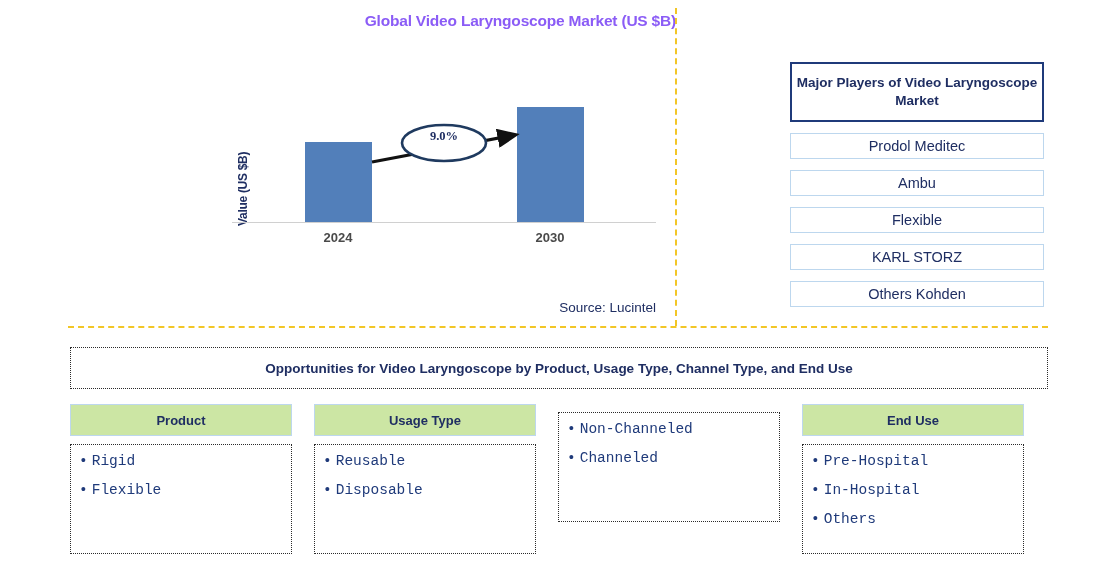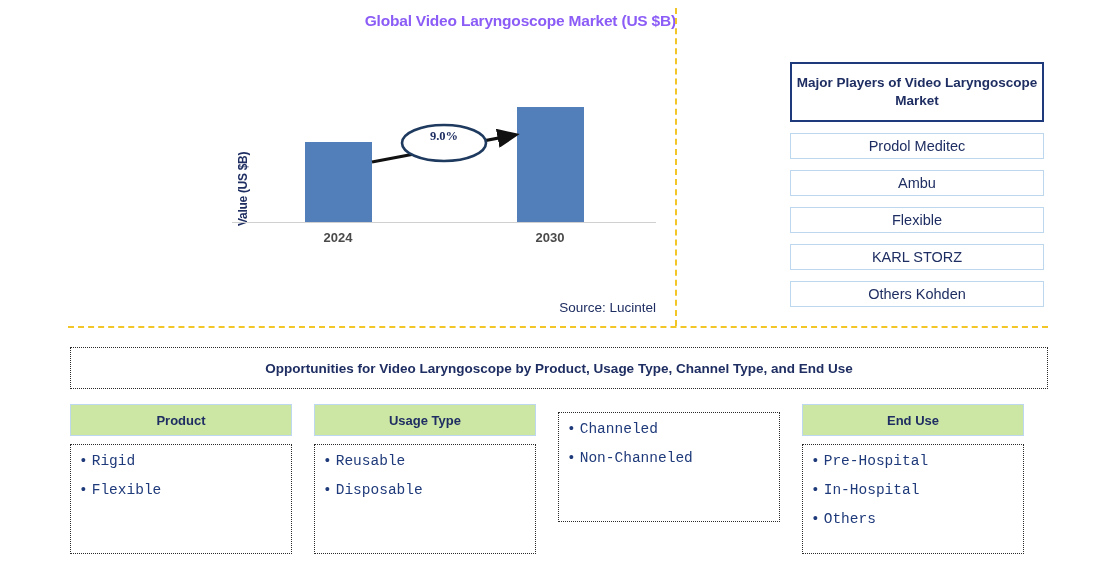--- a/index.html
+++ b/index.html
@@ -284,24 +284,24 @@
       </div>
       <div class="bullet-item">
         <span class="bullet-dot">•</span><span>Disposable</span>
       </div>
     </div>
   </div>
 
   <div class="column">
     <div class="col-body">
       <div class="bullet-item">
+        <span class="bullet-dot">•</span><span>Non-Channeled</span>
+      </div>
+      <div class="bullet-item">
         <span class="bullet-dot">•</span><span>Channeled</span>
-      </div>
-      <div class="bullet-item">
-        <span class="bullet-dot">•</span><span>Non-Channeled</span>
       </div>
     </div>
   </div>
 
   <div class="column">
     <div class="col-header">End Use</div>
     <div class="col-body">
       <div class="bullet-item">
         <span class="bullet-dot">•</span><span>Pre-Hospital</span>
       </div>

